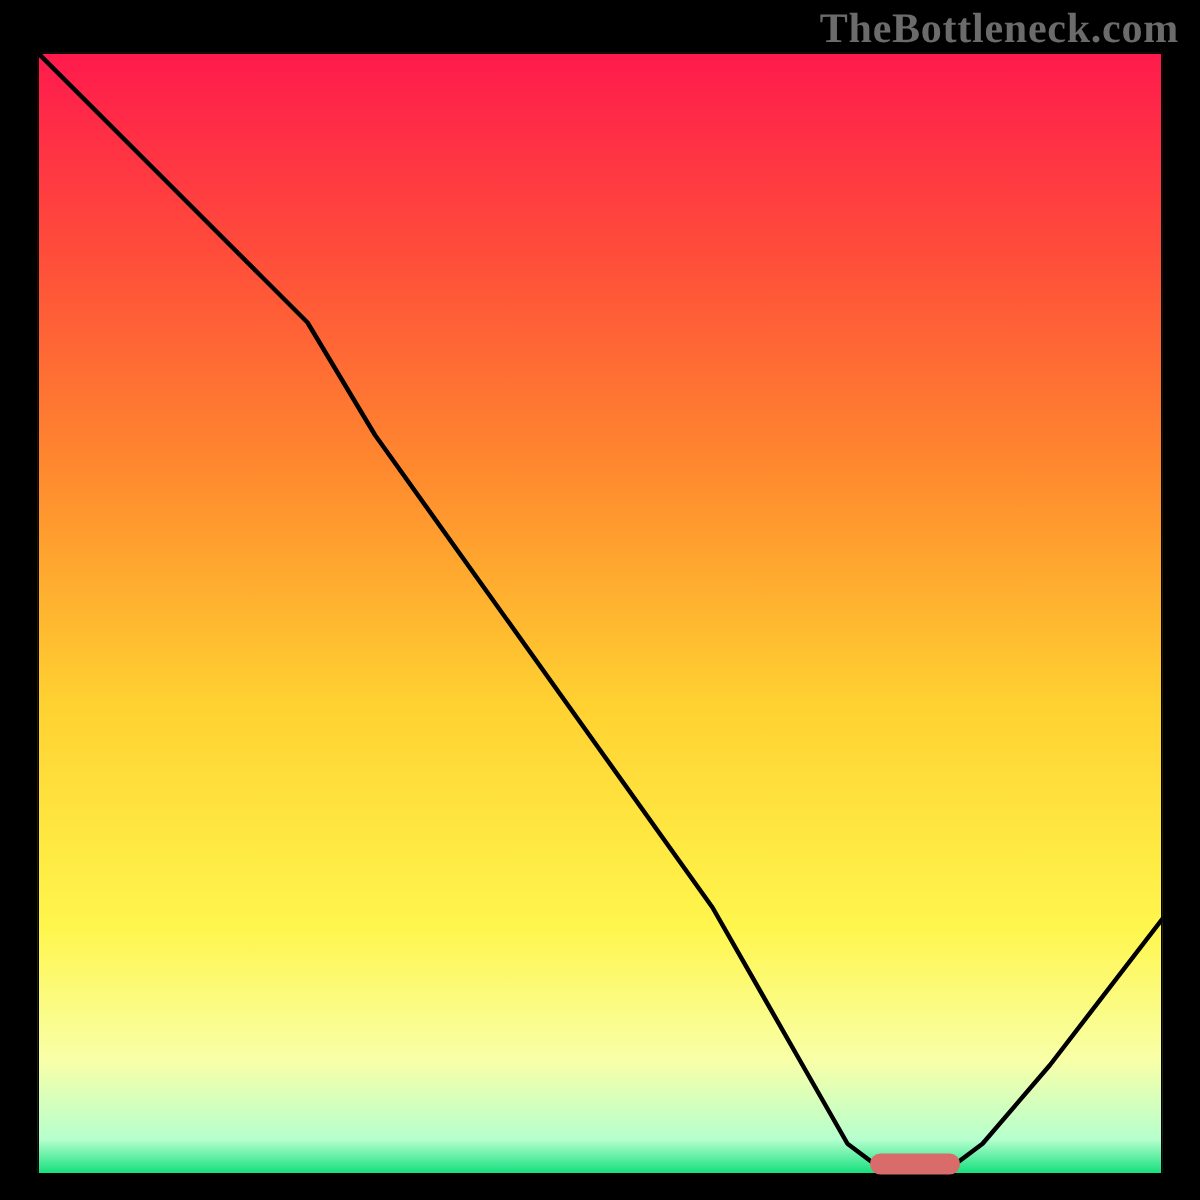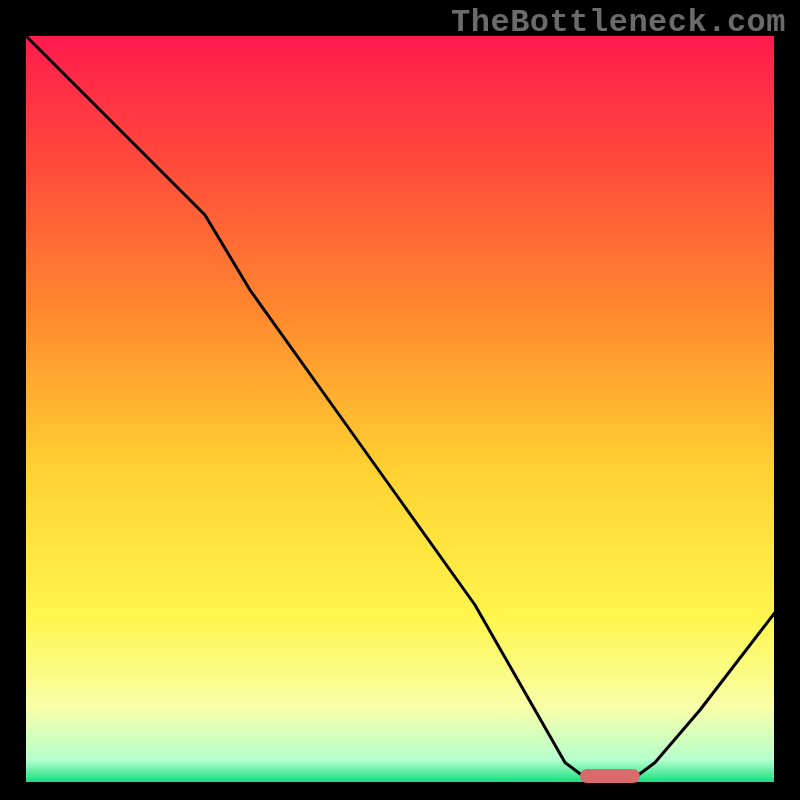--- a/index.html
+++ b/index.html
@@ -7,22 +7,22 @@
   .frame {
     position: relative;
     width: 800px;
     height: 800px;
     background: #000;
   }
   .watermark {
     position: absolute;
     top: 4px;
     right: 14px;
-    font-family: Liberation Mono, monospace;
-    font-size: 32px;
+    font-family: Liberation Serif, serif;
+    font-size: 28px;
     font-weight: 600;
     color: #6b6b6b;
     letter-spacing: 0.5px;
     user-select: none;
   }
   svg.plot {
     position: absolute;
     top: 35px;
     left: 25px;
   }

